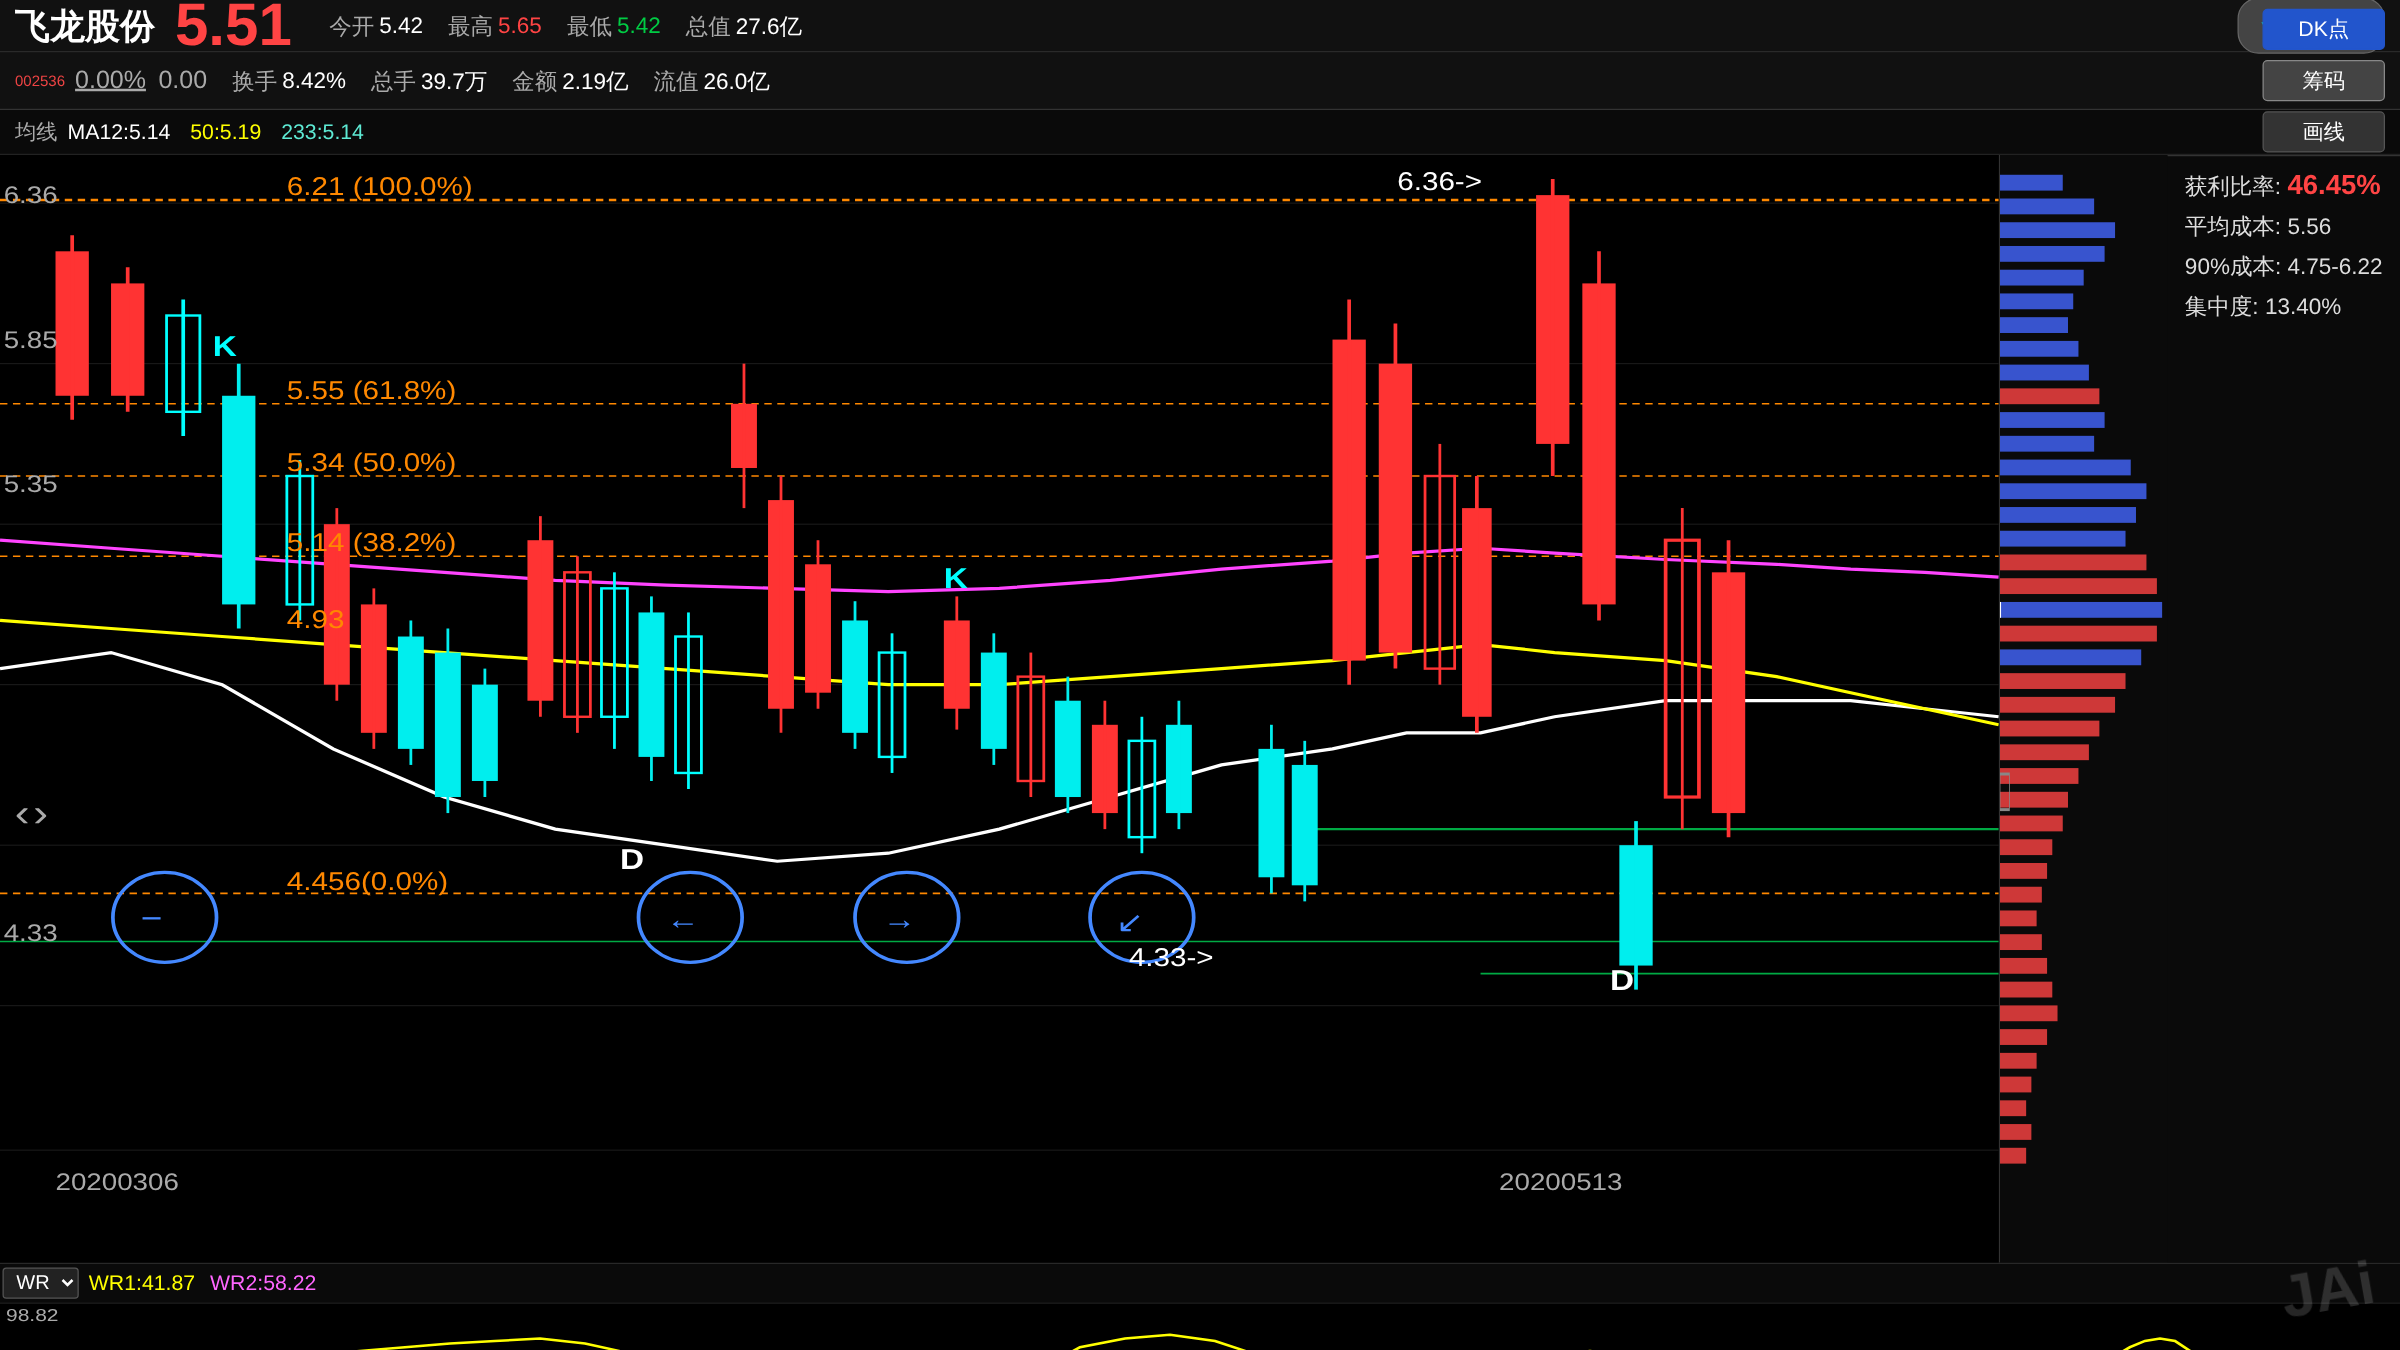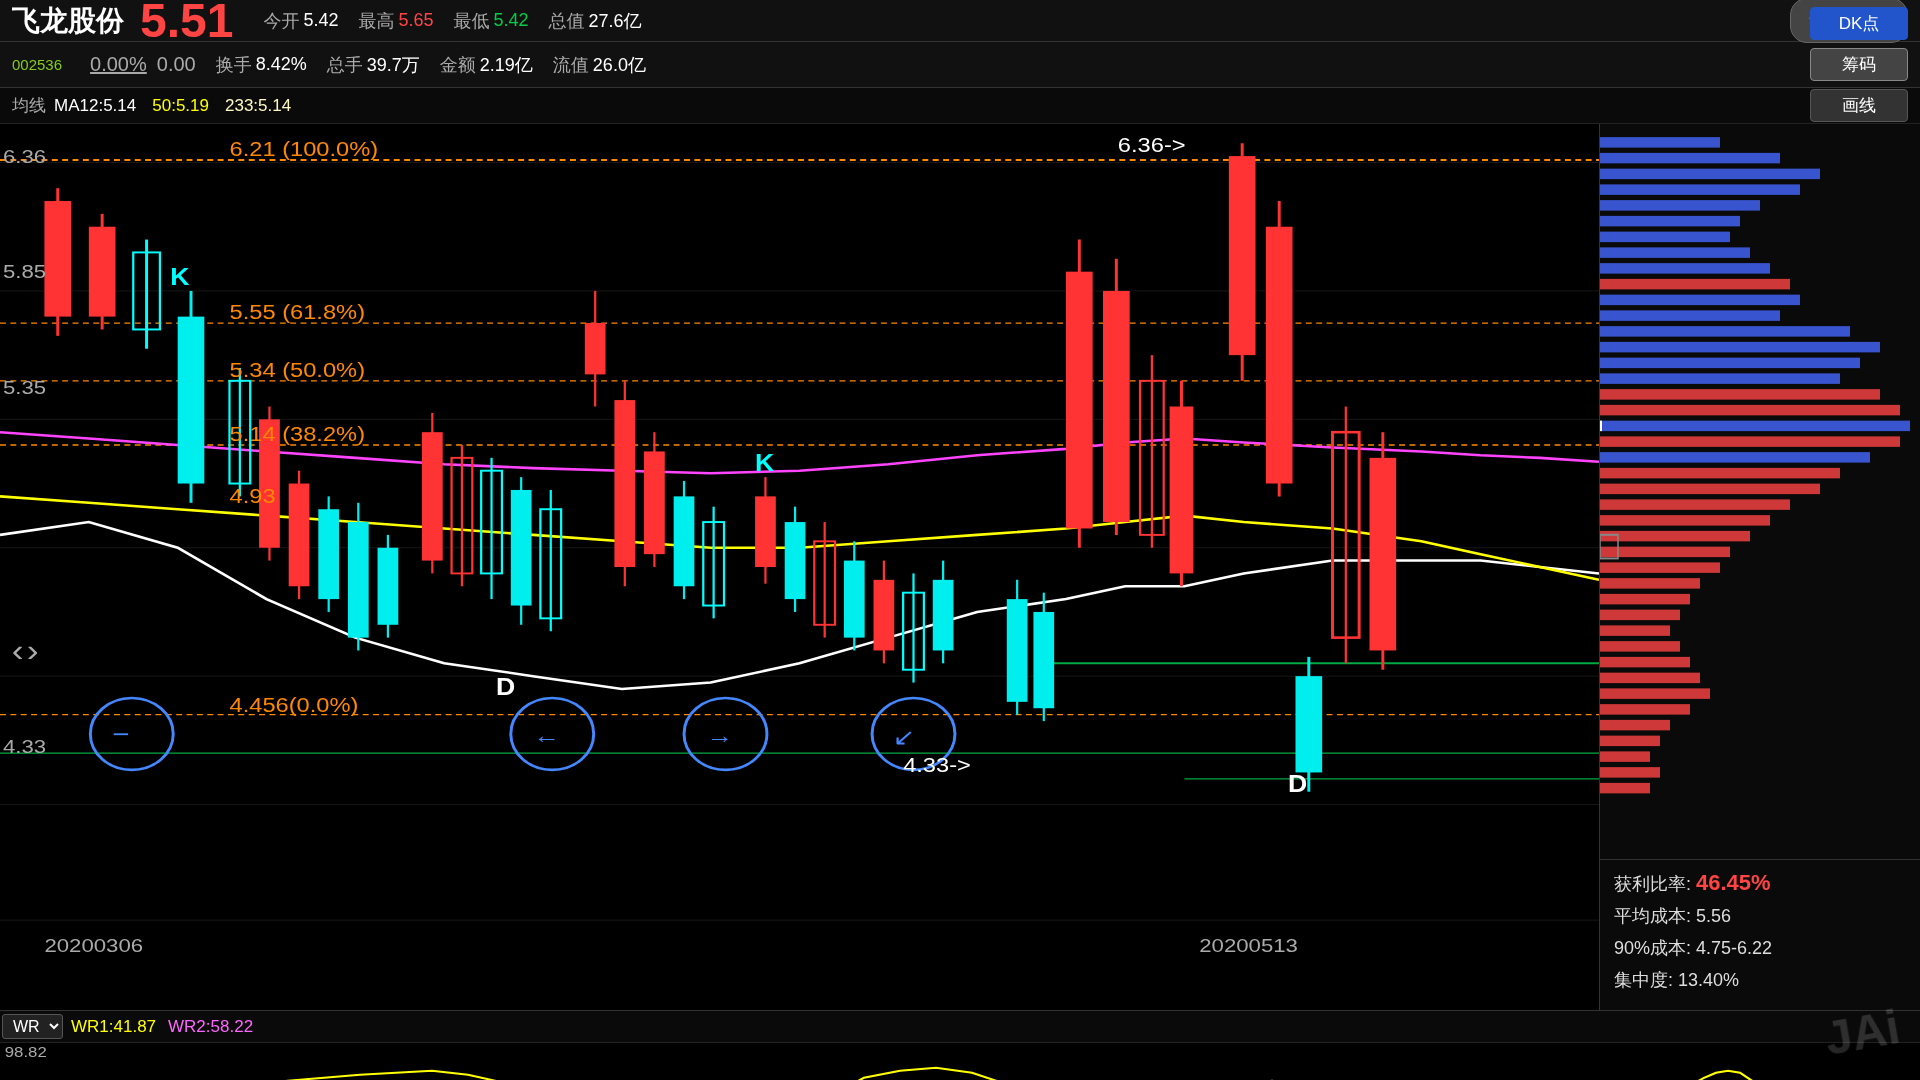--- a/index.html
+++ b/index.html
@@ -69,23 +69,23 @@
     
     .header2 {
       display: flex;
       align-items: center;
       padding: 4px 12px;
       background: #111;
       border-bottom: 1px solid #333;
       height: 46px;
     }
     .stock-code {
-      color: #84cc16;
-      font-size: 15px;
-      margin-right: 28px;
+      color: #ef4444;
+      font-size: 12px;
+      margin-right: 8px;
     }
     .change-pct {
       color: #aaa;
       font-size: 20px;
       margin-right: 10px;
       text-decoration: underline;
     }
     .change-val {
       color: #aaa;
       font-size: 20px;
@@ -148,21 +148,21 @@
       background: #000;
       border-right: 1px solid #333;
     }
 
     
     .right-panel {
       width: 320px;
       background: #0a0a0a;
       position: relative;
       display: flex;
-      flex-direction: column;
+      flex-direction: row;
     }
 
     
     .right-panel-chart {
       flex: 1;
       position: relative;
       overflow: hidden;
     }
     .right-panel-stats {
       padding: 10px 14px;
@@ -240,21 +240,21 @@
   <div class="stat2-group">
     <span class="stat2-label">流值</span>
     <span class="stat2-value">26.0亿</span>
   </div>
 </div>
 
 <div class="ma-bar">
   <span class="ma-label">均线</span>
   <span class="ma-item" style="color:#ffffff;">MA12:<span>5.14</span></span>
   <span class="ma-item" style="color:#ffff00;">50:<span>5.19</span></span>
-  <span class="ma-item" style="color:#fef9c3;">233:<span>5.14</span></span>
+  <span class="ma-item" style="color:#5eead4;">233:<span>5.14</span></span>
   <div class="ma-btn-group">
     <button class="ma-btn active-blue">DK点</button>
     <button class="ma-btn active-dark">筹码</button>
     <button class="ma-btn">画线</button>
     <button class="ma-btn">区间统计</button>
     <button class="ma-btn">前复权</button>
   </div>
 </div>
 
 <div class="main-area">

